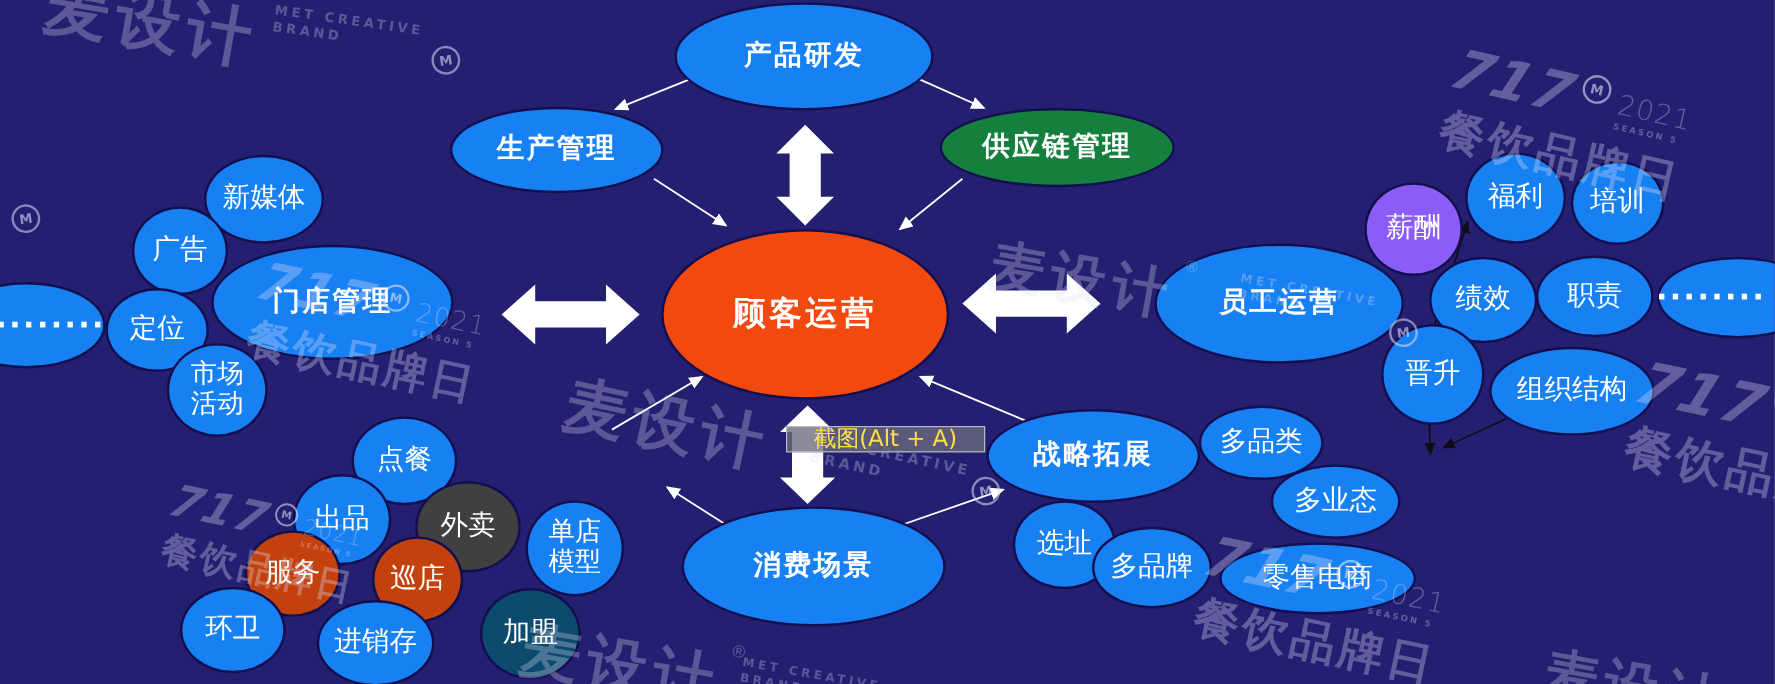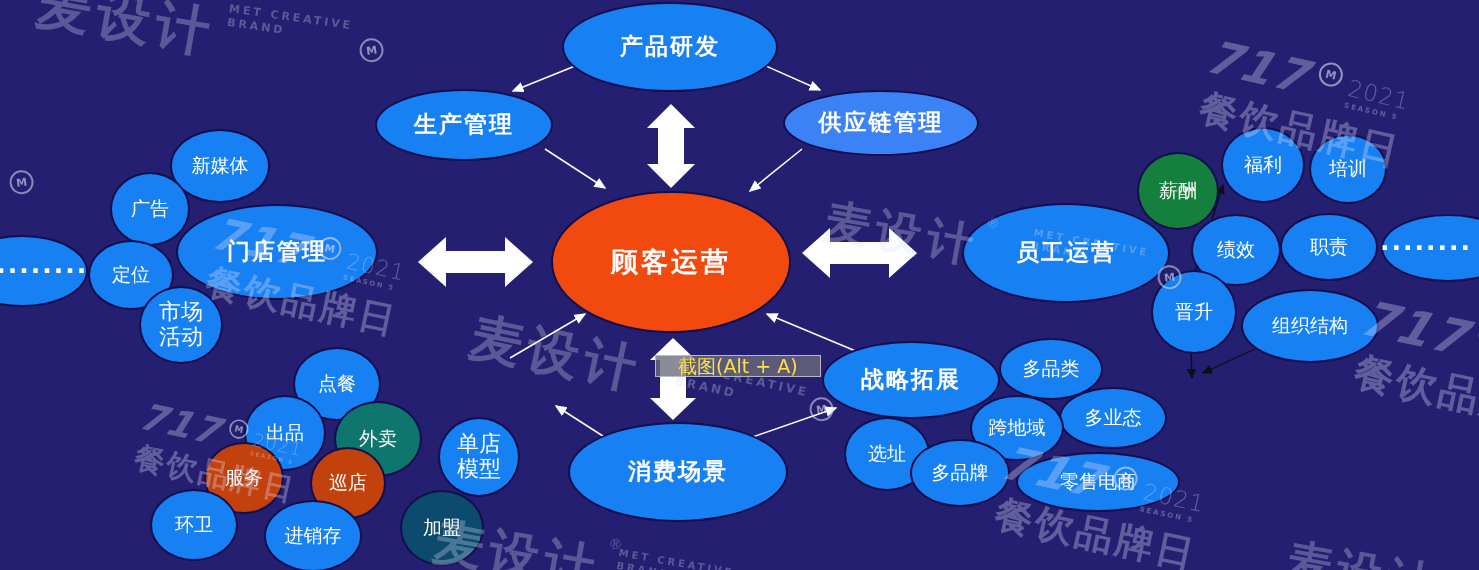--- a/index.html
+++ b/index.html
@@ -3,21 +3,21 @@
 <meta charset="utf-8">
 <style>
   html,body{margin:0;padding:0;}
   body{font-family:"DejaVu Sans","Liberation Sans",sans-serif;}
   #stage{position:relative;width:1479px;height:570px;overflow:hidden;background:#241f70;}
   #arrow-layer{position:absolute;left:0;top:0;z-index:1;}
   #node-layer{position:absolute;left:0;top:0;width:100%;height:100%;z-index:2;}
   .node{position:absolute;border-radius:50%;box-sizing:border-box;border:2px solid #130e4e;
         display:flex;align-items:center;justify-content:center;text-align:center;}
   .node .lbl{color:#ffffff;white-space:pre-line;line-height:1.12;}
-  .node.minor .lbl{font-size:19px;font-weight:400;letter-spacing:0;}
+  .node.minor .lbl{font-size:23px;font-weight:400;letter-spacing:0;}
   .node.minor.twoline .lbl{font-size:22px;}
   .node.major .lbl{font-size:23px;font-weight:700;letter-spacing:2px;}
   .node.hub .lbl{font-size:27px;font-weight:700;letter-spacing:3px;}
   .node.dots .lbl{font-size:25px;font-weight:700;letter-spacing:2px;}
   #wm-layer{position:absolute;left:0;top:0;width:100%;height:100%;z-index:4;pointer-events:none;}
   .wm{position:absolute;transform-origin:0 0;color:rgba(223,221,246,0.30);white-space:nowrap;}
   .wm.brand{font-weight:700;}
   .wm.brand .reg{font-size:0.28em;vertical-align:top;position:relative;top:-0.2em;left:0.3em;font-weight:400;}
   .wm.brand-en{font-weight:700;letter-spacing:3px;line-height:1.3;}
   .wm.event{color:rgba(225,223,248,0.33);}
@@ -71,21 +71,21 @@
       </g>
   </svg>
 
   <div id="node-layer">
       <div class="node major" style="left: 562px; top: 2px; width: 216px; height: 90px; background: rgb(23, 129, 243);">
         <span class="lbl">产品研发</span>
       </div>
       <div class="node major" style="left: 375px; top: 89px; width: 178px; height: 72px; background: rgb(23, 129, 243);">
         <span class="lbl">生产管理</span>
       </div>
-      <div class="node major" style="left: 783px; top: 90px; width: 196px; height: 66px; background: #3b82f6;">
+      <div class="node major" style="left: 783px; top: 90px; width: 196px; height: 66px; background: #15803d;">
         <span class="lbl">供应链管理</span>
       </div>
       <div class="node major" style="left: 176px; top: 204px; width: 202px; height: 96px; background: rgb(23, 129, 243);">
         <span class="lbl">门店管理</span>
       </div>
       <div class="node major" style="left: 962px; top: 203px; width: 208px; height: 100px; background: rgb(23, 129, 243);">
         <span class="lbl">员工运营</span>
       </div>
       <div class="node major" style="left: 822px; top: 341px; width: 178px; height: 78px; background: rgb(23, 129, 243);">
         <span class="lbl">战略拓展</span>
@@ -111,42 +111,42 @@
       </div>
       <div class="node dots" style="left: 1381px; top: 214px; width: 134px; height: 68px; background: rgb(23, 129, 243);">
         <span class="lbl" style="transform: translateX(-22px);">········</span>
       </div>
       <div class="node minor" style="left: 1221px; top: 127px; width: 84px; height: 76px; background: rgb(23, 129, 243);">
         <span class="lbl">福利</span>
       </div>
       <div class="node minor" style="left: 1309px; top: 134px; width: 78px; height: 70px; background: rgb(23, 129, 243);">
         <span class="lbl">培训</span>
       </div>
-      <div class="node minor" style="left: 1137px; top: 152px; width: 82px; height: 78px; background: #15803d;">
+      <div class="node minor" style="left: 1137px; top: 152px; width: 82px; height: 78px; background: #8b5cf6;">
         <span class="lbl">薪酬</span>
       </div>
       <div class="node minor" style="left: 1241px; top: 289px; width: 138px; height: 74px; background: rgb(23, 129, 243);">
         <span class="lbl">组织结构</span>
       </div>
       <div class="node minor" style="left: 1191px; top: 214px; width: 90px; height: 72px; background: rgb(23, 129, 243);">
         <span class="lbl">绩效</span>
       </div>
       <div class="node minor" style="left: 1280px; top: 213px; width: 98px; height: 68px; background: rgb(23, 129, 243);">
         <span class="lbl">职责</span>
       </div>
       <div class="node minor" style="left: 1151px; top: 270px; width: 86px; height: 84px; background: rgb(23, 129, 243);">
         <span class="lbl">晋升</span>
       </div>
       <div class="node minor" style="left: 293px; top: 347px; width: 88px; height: 74px; background: rgb(23, 129, 243);">
         <span class="lbl">点餐</span>
       </div>
       <div class="node minor" style="left: 244px; top: 395px; width: 82px; height: 76px; background: rgb(23, 129, 243);">
         <span class="lbl">出品</span>
       </div>
-      <div class="node minor" style="left: 334px; top: 401px; width: 88px; height: 76px; background: #0f766e;">
+      <div class="node minor" style="left: 346px; top: 401px; width: 88px; height: 76px; background: #404040;">
         <span class="lbl">外卖</span>
       </div>
       <div class="node minor twoline" style="left: 438px; top: 417px; width: 82px; height: 80px; background: rgb(23, 129, 243);">
         <span class="lbl">单店
 模型</span>
       </div>
       <div class="node minor" style="left: 310px; top: 447px; width: 76px; height: 72px; background: #c2410c;">
         <span class="lbl">巡店</span>
       </div>
       <div class="node minor" style="left: 204px; top: 442px; width: 80px; height: 72px; background: #c2410c;">
@@ -159,23 +159,20 @@
         <span class="lbl">环卫</span>
       </div>
       <div class="node minor" style="left: 400px; top: 490px; width: 84px; height: 76px; background: #0c4a6e;">
         <span class="lbl">加盟</span>
       </div>
       <div class="node minor" style="left: 999px; top: 338px; width: 104px; height: 62px; background: rgb(23, 129, 243);">
         <span class="lbl">多品类</span>
       </div>
       <div class="node minor" style="left: 1059px; top: 387px; width: 108px; height: 62px; background: rgb(23, 129, 243);">
         <span class="lbl">多业态</span>
-      </div>
-      <div class="node minor" style="left: 970px; top: 395px; width: 94px; height: 66px; background: rgb(23, 129, 243);">
-        <span class="lbl">跨地域</span>
       </div>
       <div class="node minor" style="left: 844px; top: 417px; width: 86px; height: 74px; background: rgb(23, 129, 243);">
         <span class="lbl">选址</span>
       </div>
       <div class="node minor" style="left: 910px; top: 439px; width: 100px; height: 68px; background: rgb(23, 129, 243);">
         <span class="lbl">多品牌</span>
       </div>
       <div class="node minor" style="left: 1016px; top: 452px; width: 164px; height: 60px; background: rgb(23, 129, 243);">
         <span class="lbl">零售电商</span>
       </div>

